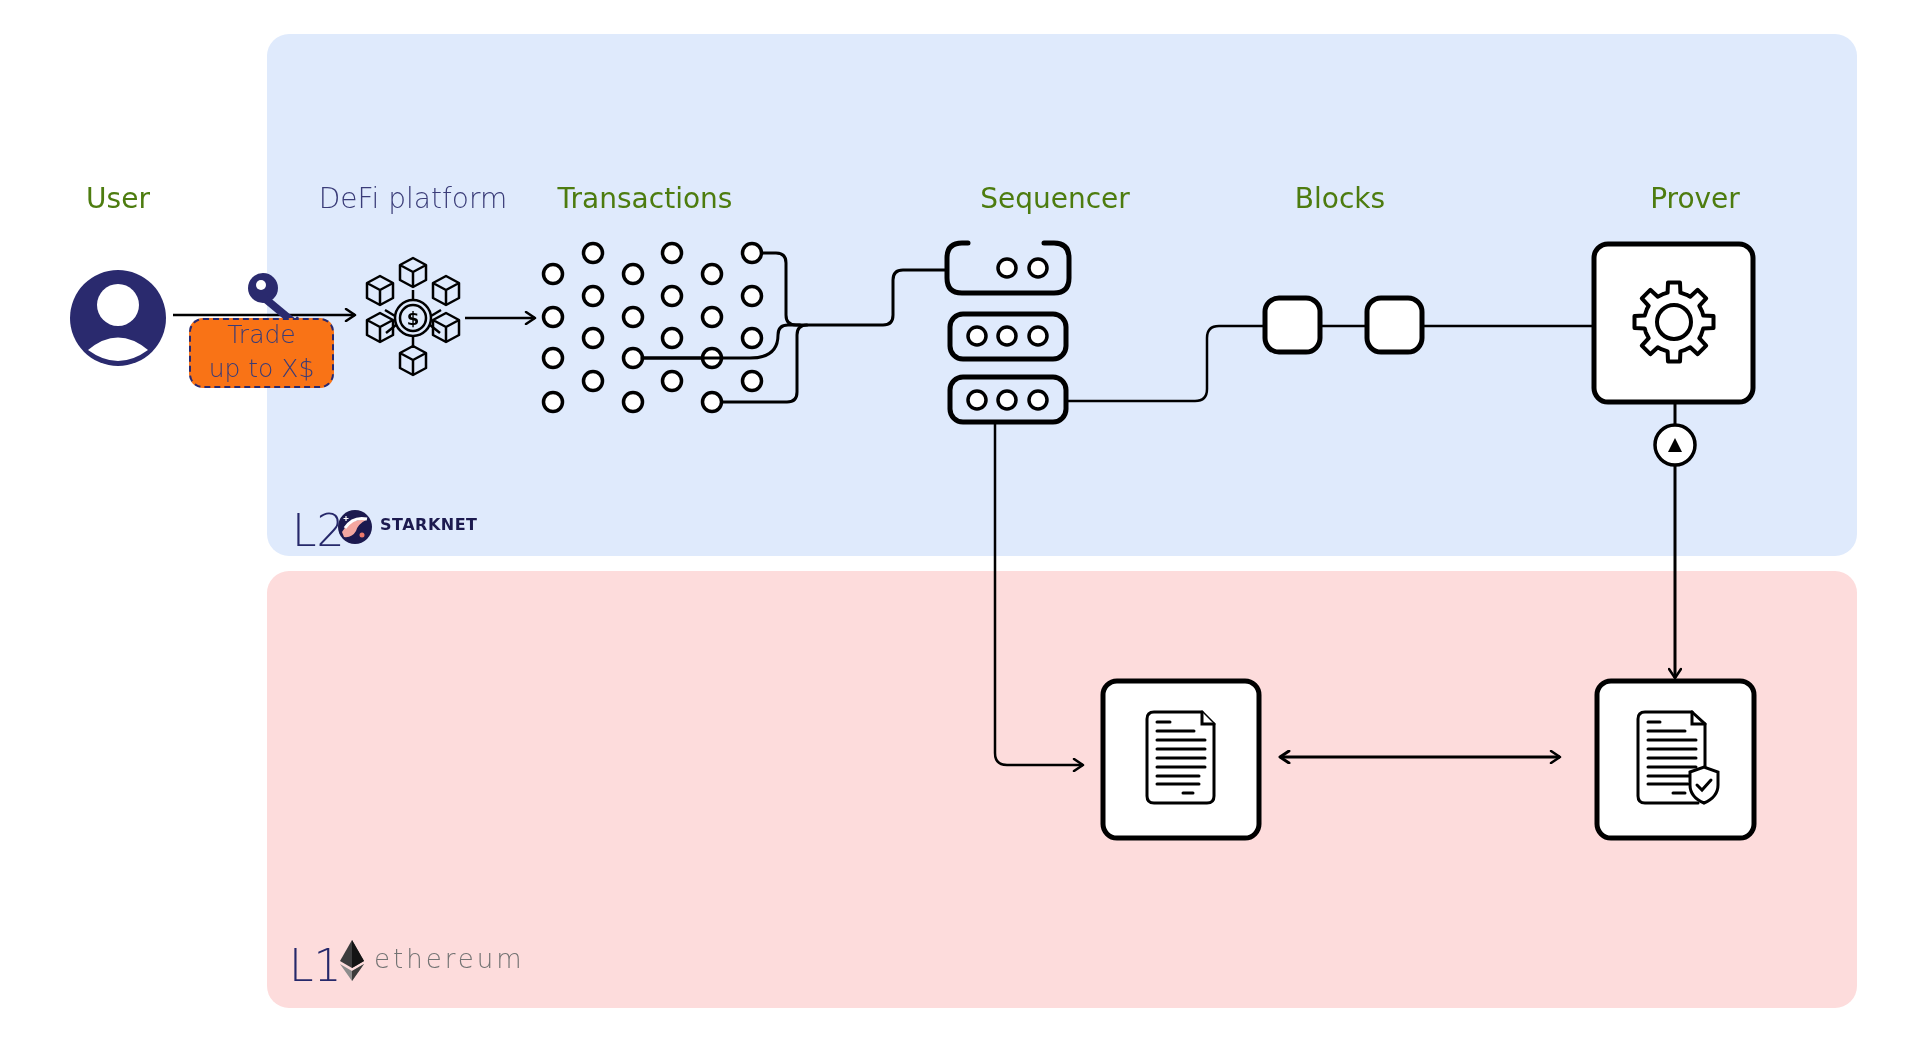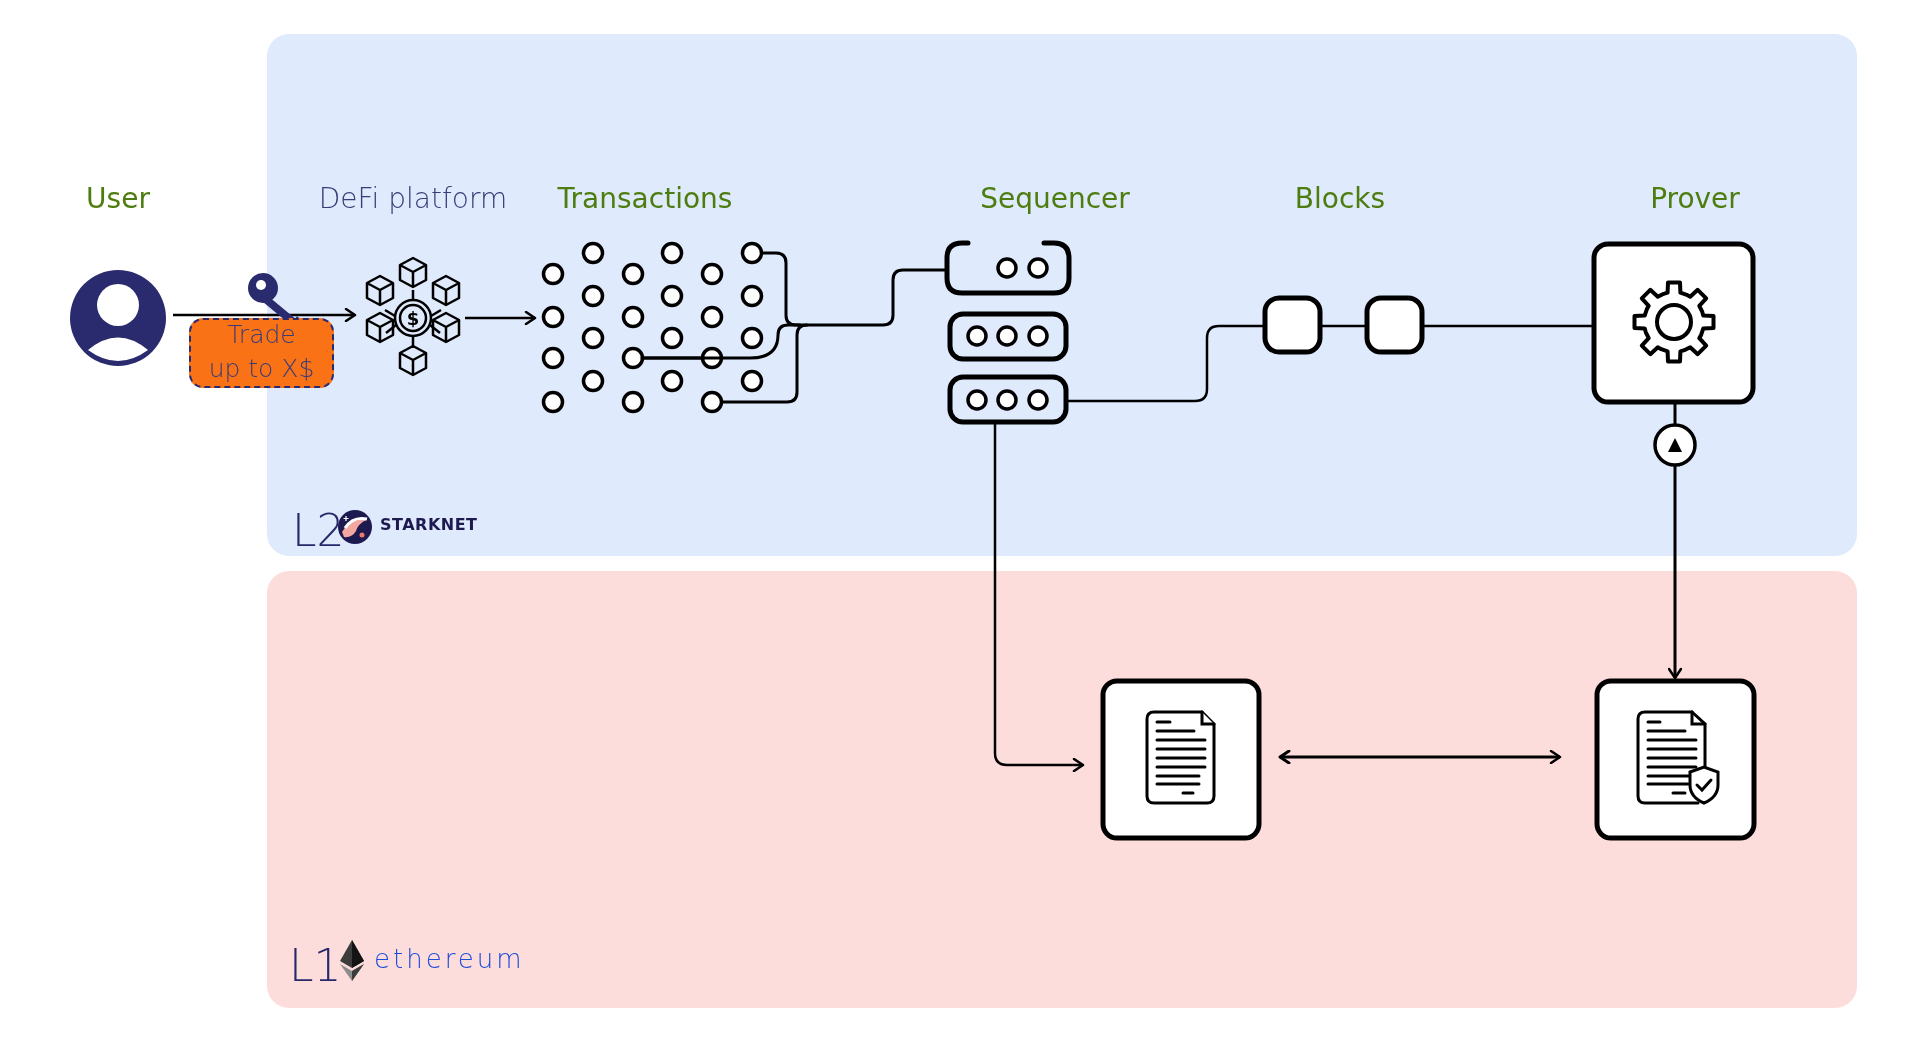--- a/index.html
+++ b/index.html
@@ -6,21 +6,21 @@
   body { width: 1920px; height: 1049px; position: relative; overflow: hidden;
          font-family: "DejaVu Sans", "Liberation Sans", sans-serif; }
   .panel { position: absolute; border-radius: 22px; }
   #l2-panel { left: 267px; top: 34px; width: 1590px; height: 522px; background: #dfeafc; }
   #l1-panel { left: 267px; top: 571px; width: 1590px; height: 437px; background: #fddcdc; }
   .label { position: absolute; color: #4d7c0f; font-size: 28px; white-space: nowrap; transform: translateX(-50%); }
   .label.light { font-weight: 300; color: #3a3c78; margin-left: 8px; }
   svg#diagram { position: absolute; left: 0; top: 0; }
   .layer-tag { position: absolute; color: #26286a; font-size: 44px; font-weight: 300; }
   .brand-text-starknet { position: absolute; color: #1c1a4f; font-weight: bold; font-size: 16px; letter-spacing: 0.5px; }
-  .brand-text-eth { position: absolute; color: #1d4ed8; font-size: 26px; letter-spacing: 3px; font-weight: 300; }
+  .brand-text-eth { position: absolute; color: #737373; font-size: 26px; letter-spacing: 3px; font-weight: 300; }
   .trade-box { position: absolute; left: 189px; top: 318px; width: 145px; height: 70px;
                border: 2px dashed #2a2a6e; border-radius: 14px; background: #f97316; box-sizing: border-box; }
   .trade-text { position: absolute; left: 0; width: 100%; text-align: center; color: #3a3c78; font-size: 25px; font-weight: 300; line-height: 34px; }
 </style>
 </head>
 <body>
 
 <div id="l2-panel" class="panel"></div>
 <div id="l1-panel" class="panel"></div>
 

